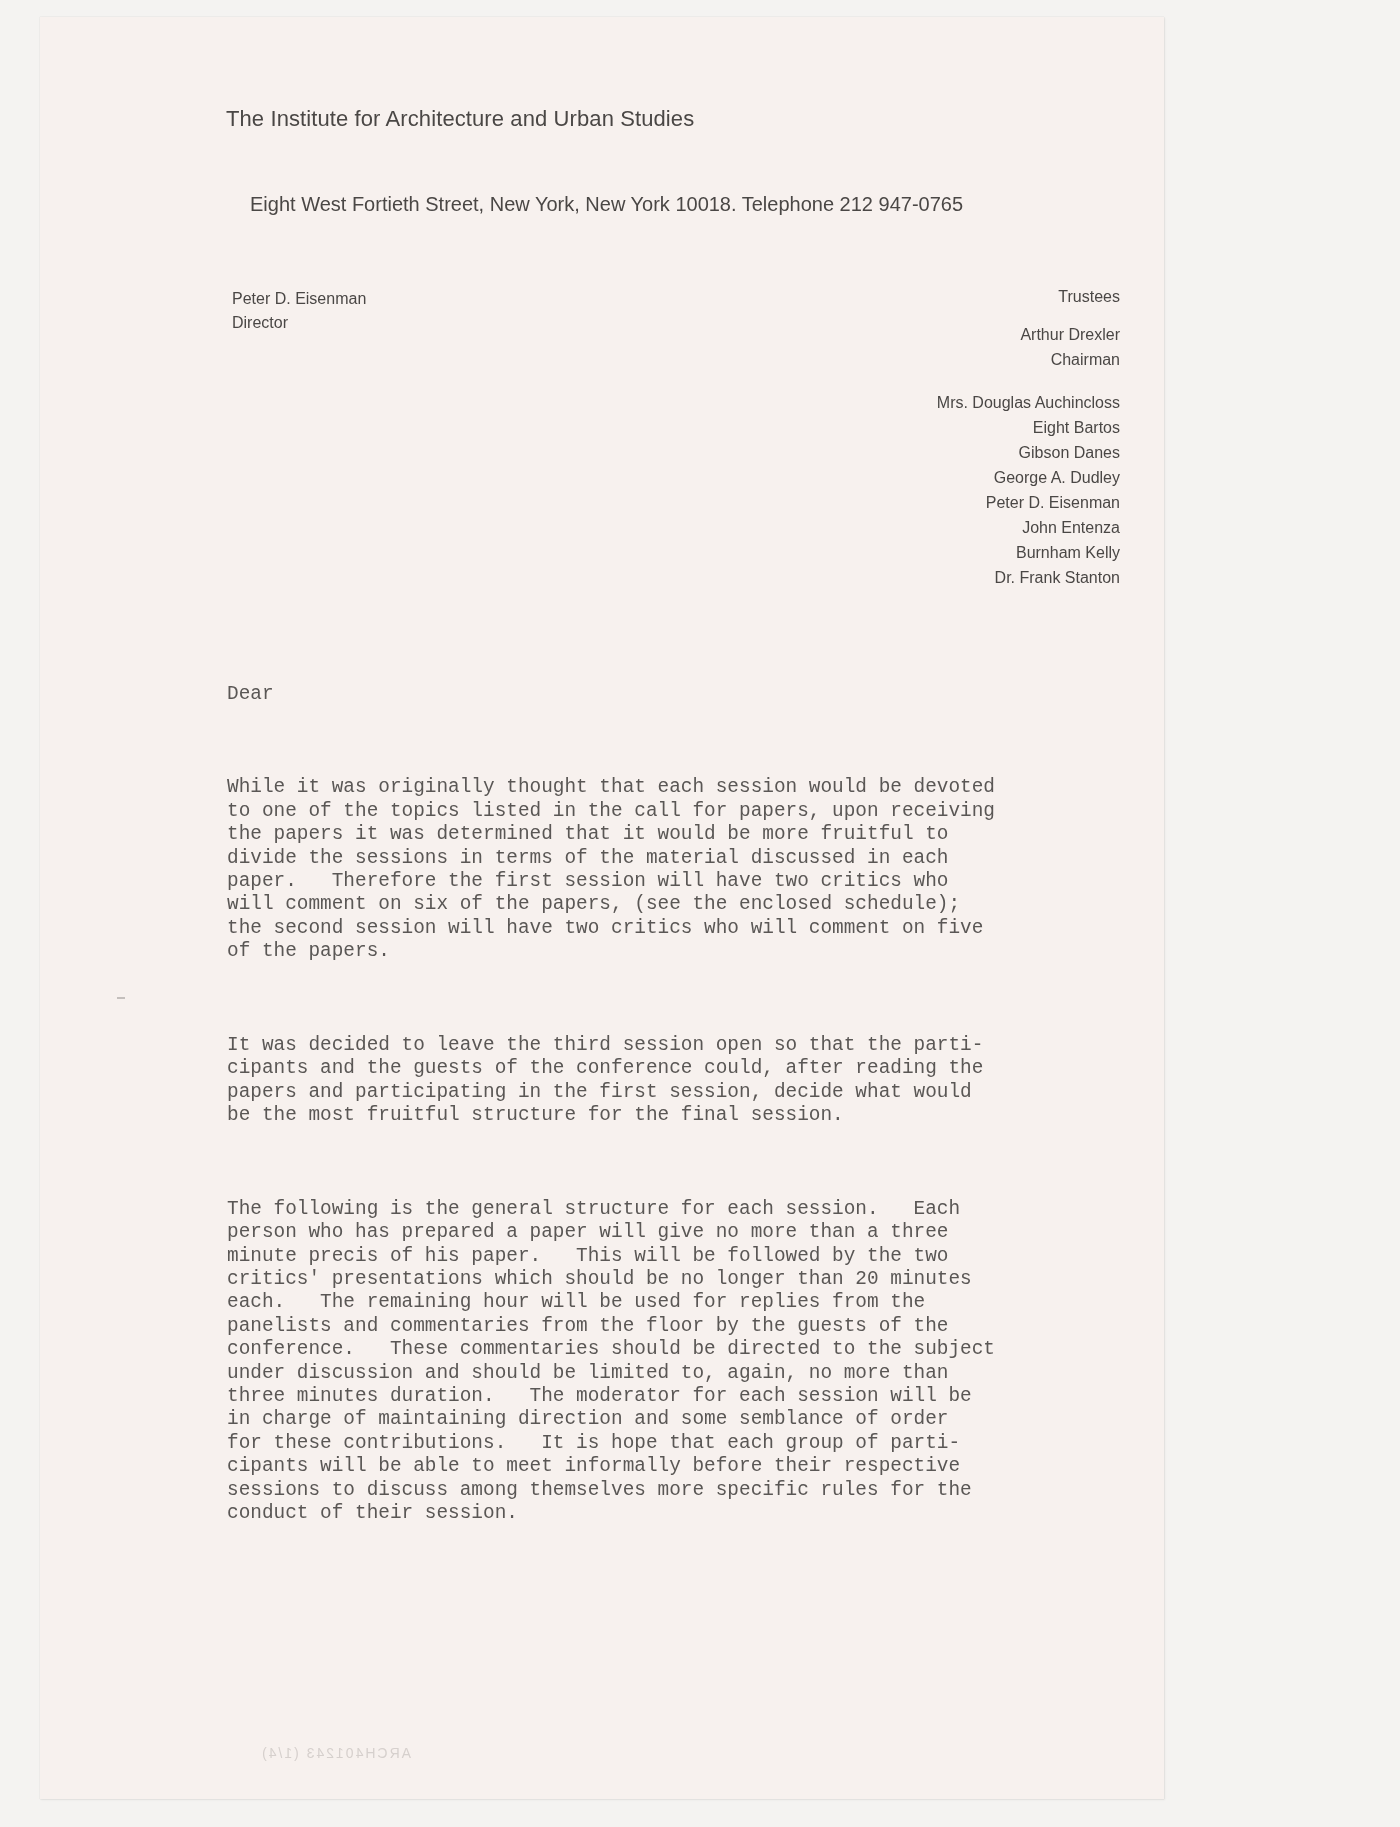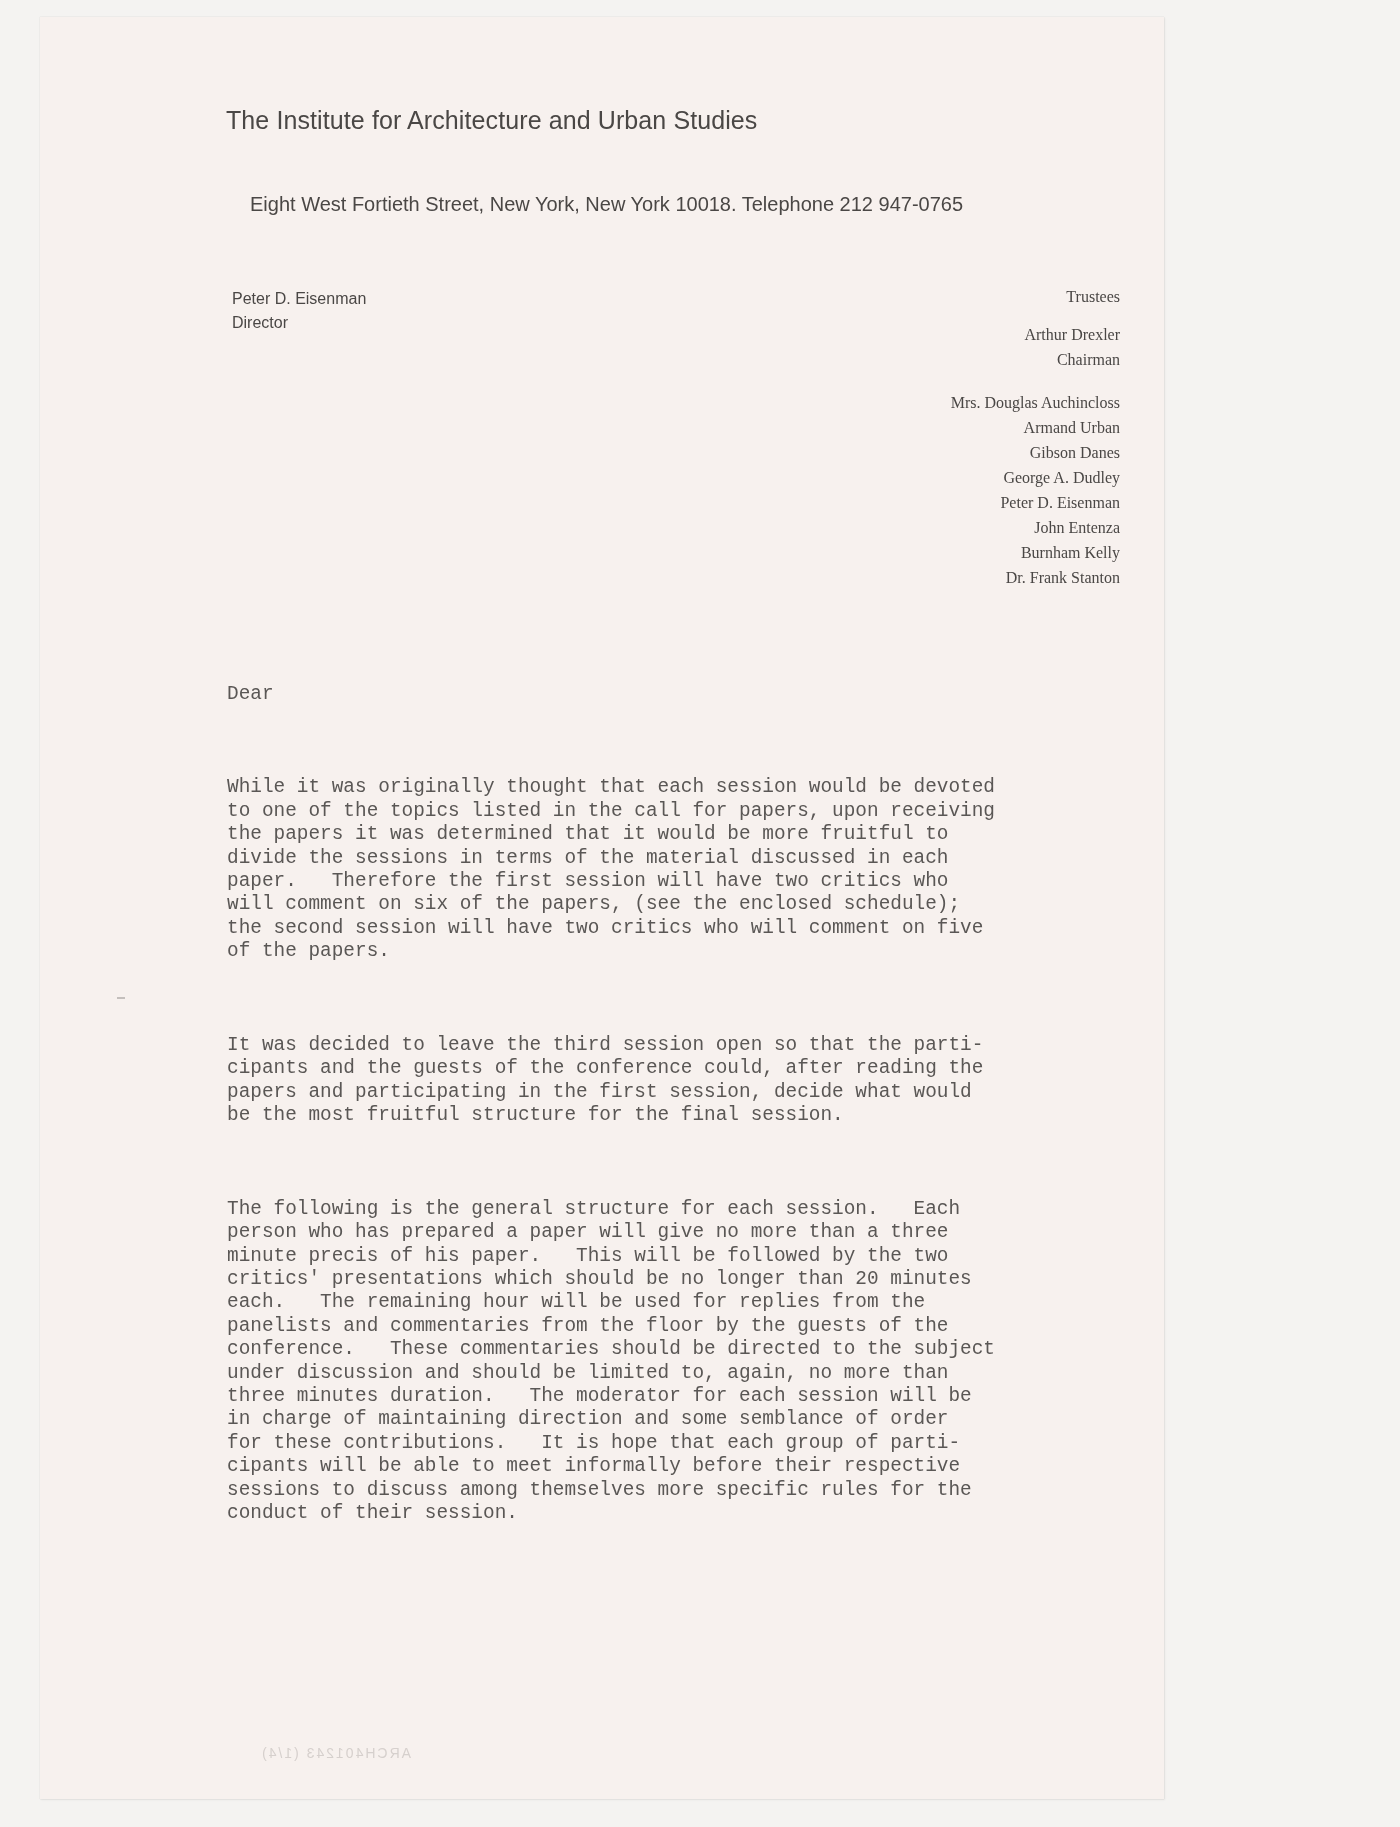--- a/index.html
+++ b/index.html
@@ -12,38 +12,38 @@
     .sheet {
       position: absolute;
       left: 40px; top: 17px;
       width: 1124px; height: 1782px;
       background: #f7f1ee;
       box-shadow: 0 0 1px rgba(0,0,0,0.18), 1px 1px 2px rgba(0,0,0,0.06);
     }
     .lh-title {
       position: absolute; left: 226px; top: 106px;
       font-family: "Liberation Sans", sans-serif;
-      font-size: 25px; color: #4a4745;
+      font-size: 22px; color: #4a4745;
       letter-spacing: 0.1px; white-space: nowrap;
       margin: 0; font-weight: normal;
     }
     .lh-address {
       position: absolute; left: 232px; top: 193px;
       font-family: "Liberation Sans", sans-serif;
       font-size: 20px; color: #4a4745; white-space: nowrap; margin-left: 18px;
     }
     .director {
       position: absolute; left: 232px; top: 287px;
       font-family: "Liberation Sans", sans-serif;
       font-size: 16px; color: #4a4745; line-height: 24px;
     }
     .trustees {
       position: absolute; right: 280px; top: 284px;
       text-align: right;
-      font-family: Liberation Serif, serif;
+      font-family: Liberation Sans, sans-serif;
       font-size: 16px; color: #4a4745; line-height: 25px;
     }
     .trustees .gap { height: 13px; }
     .trustees .gap2 { height: 18px; }
     .body {
       position: absolute; left: 264px; top: 636px;
       width: 860px;
       font-family: "Liberation Mono", monospace;
       font-size: 19.4px; color: #5a5755;
       line-height: 23.4px;
@@ -75,21 +75,21 @@
   <div>Director</div>
 </div>
 
 <div class="trustees">
   <div>Trustees</div>
   <div class="gap"></div>
   <div>Arthur Drexler</div>
   <div>Chairman</div>
   <div class="gap2"></div>
   <div>Mrs. Douglas Auchincloss</div>
-  <div>Armand Urban</div>
+  <div>Eight Bartos</div>
   <div>Gibson Danes</div>
   <div>George A. Dudley</div>
   <div>Peter D. Eisenman</div>
   <div>John Entenza</div>
   <div>Burnham Kelly</div>
   <div>Dr. Frank Stanton</div>
 </div>
 
 <div class="body" style="top:636px; left:227px;">
   <p class="salutation">Dear</p>

